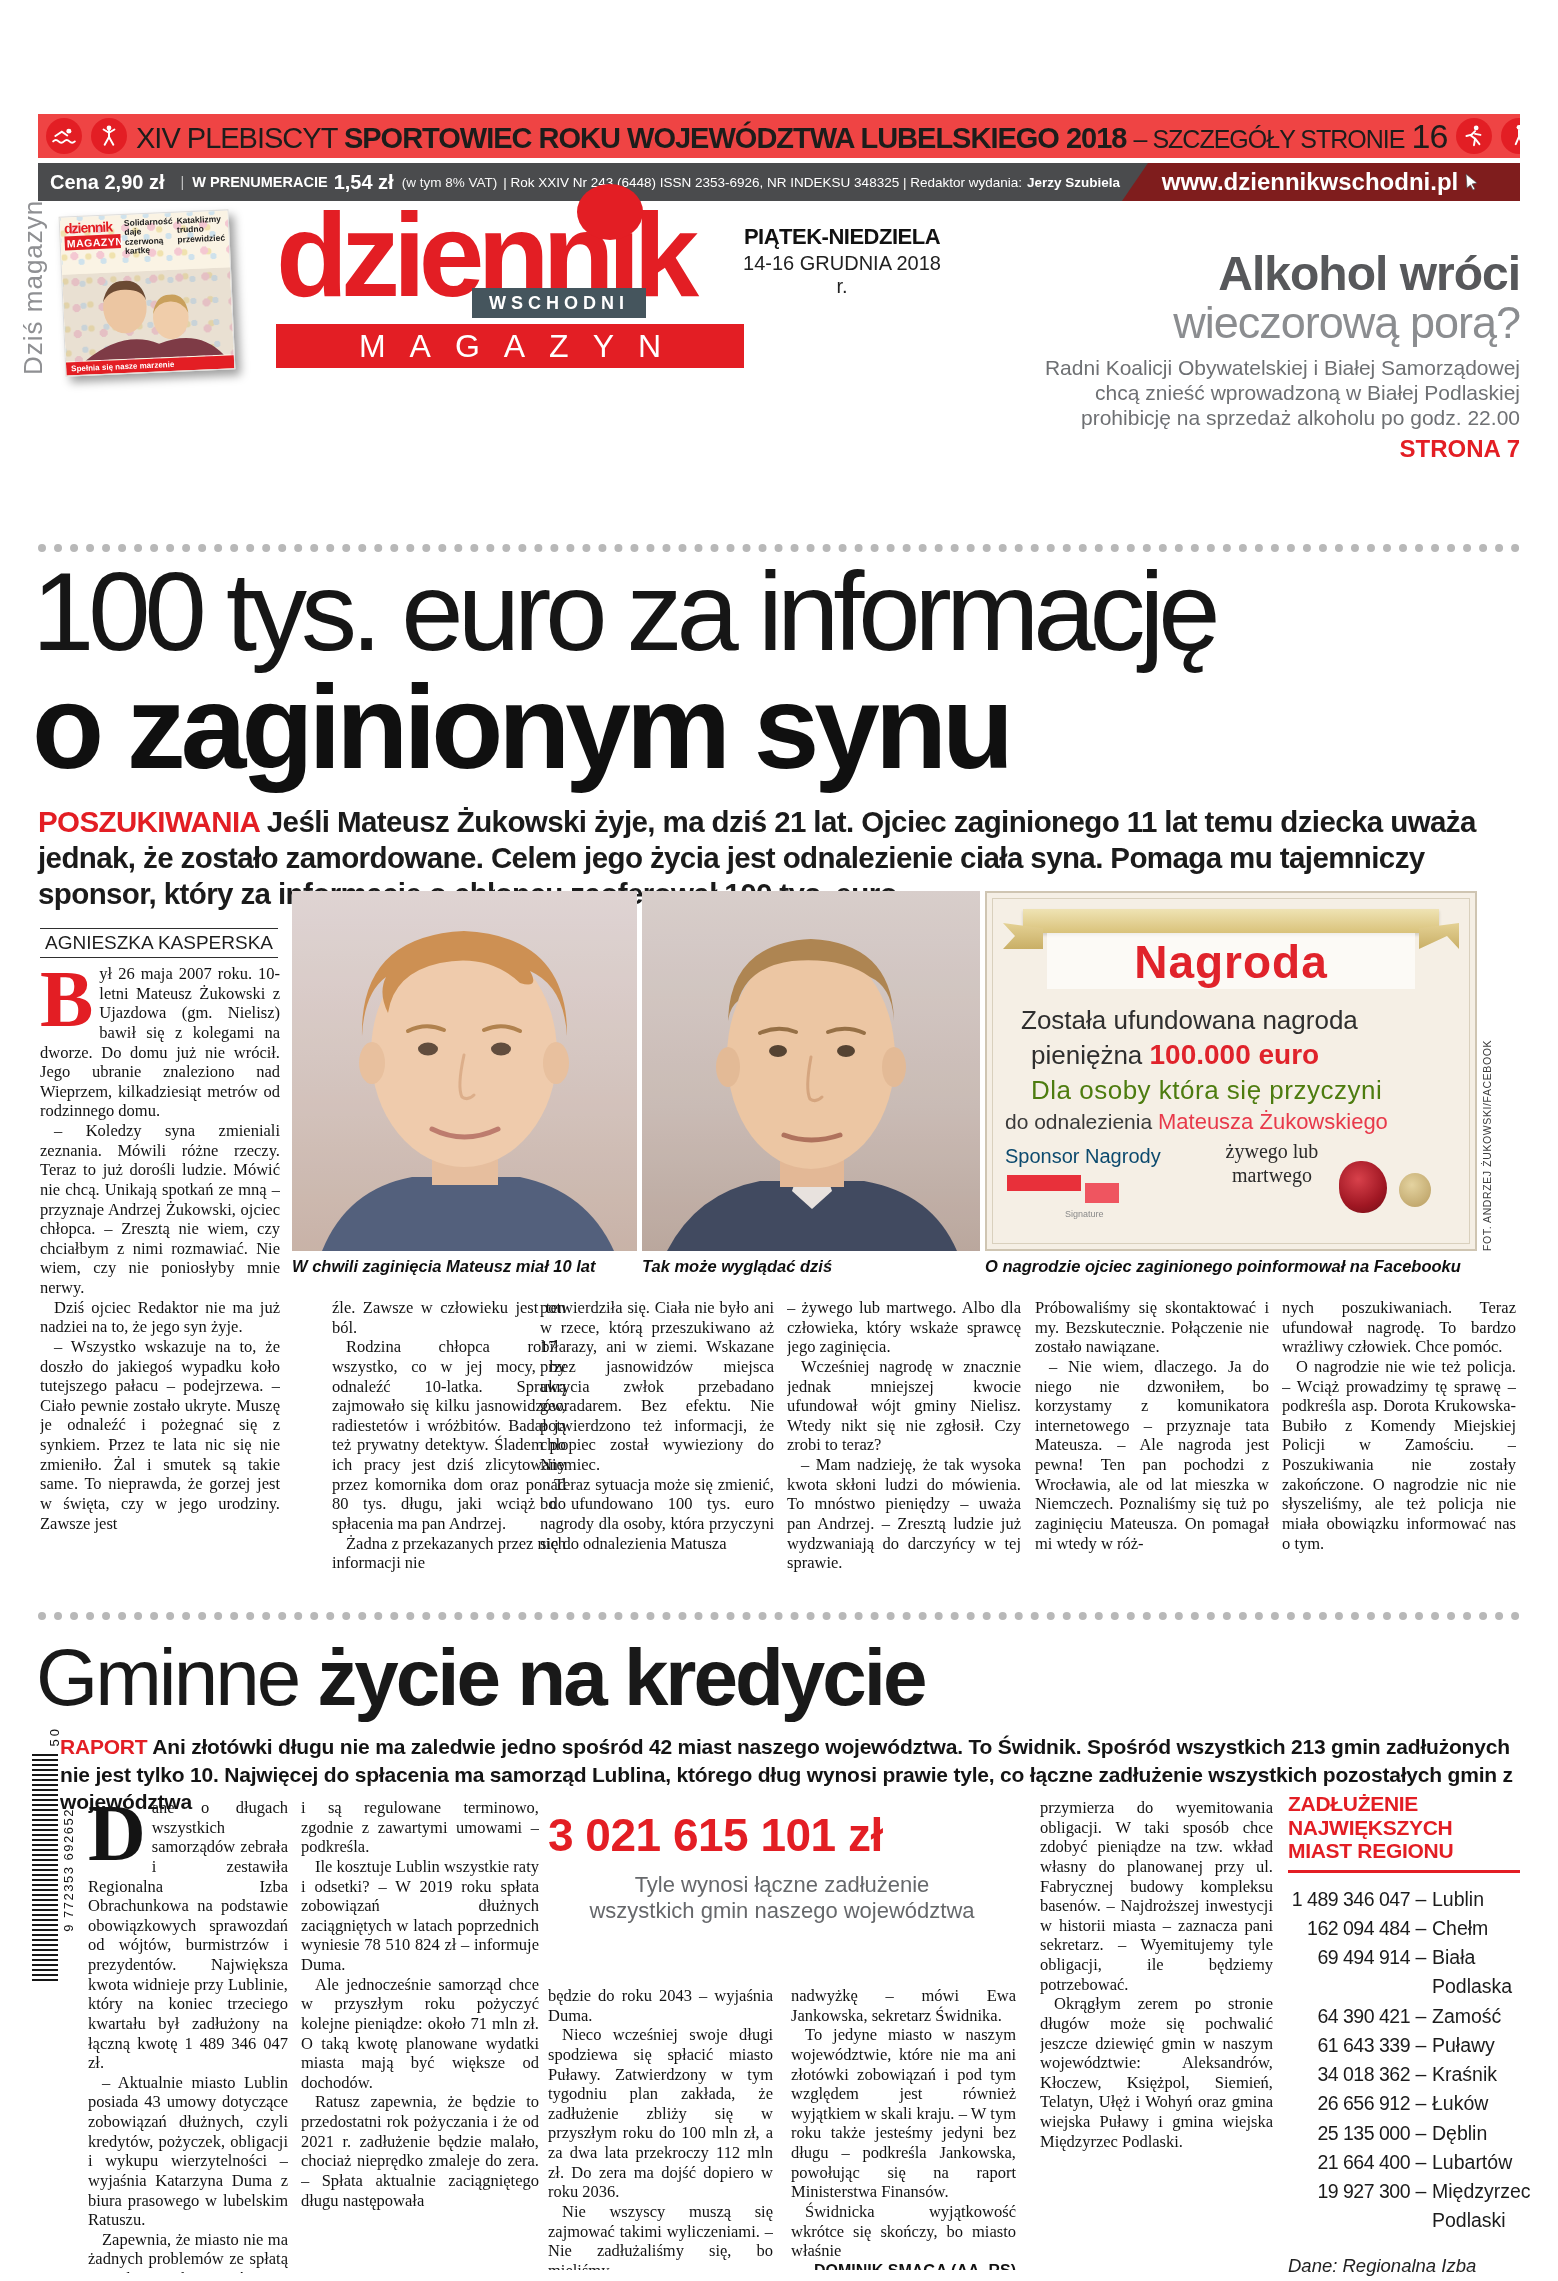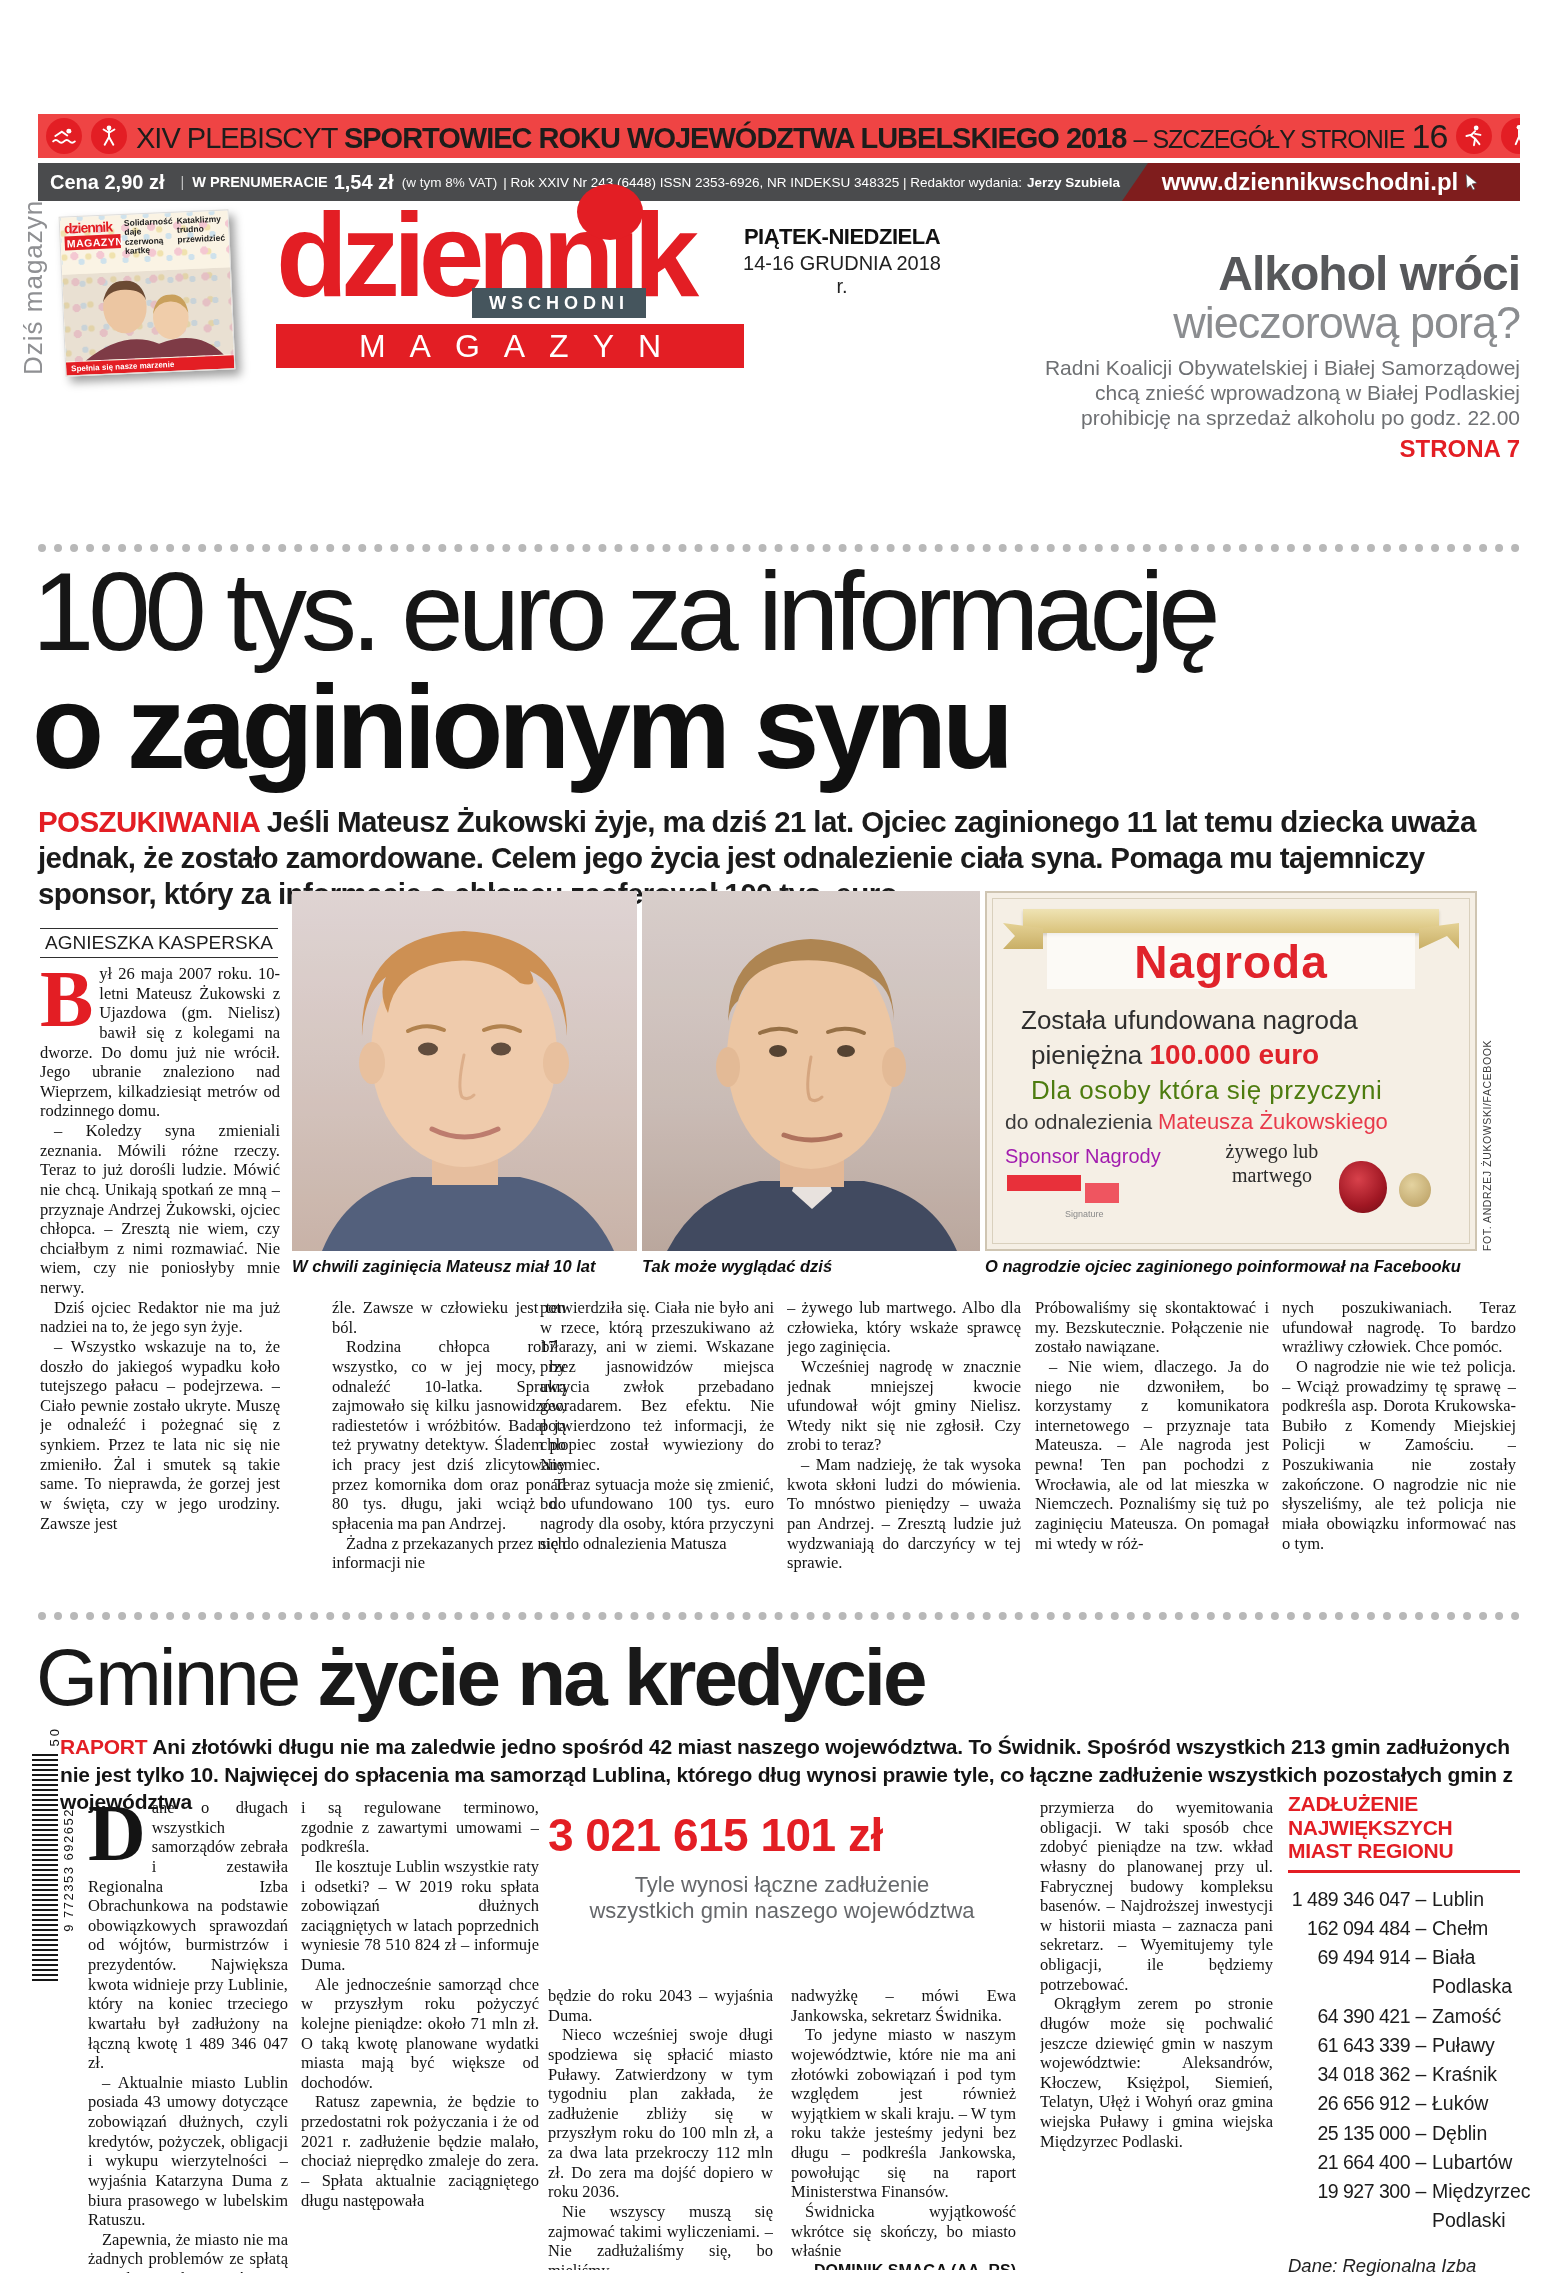--- a/index.html
+++ b/index.html
@@ -118,21 +118,21 @@
   .cert-tail.r{right:16px;clip-path:polygon(0 20%,100% 0,100% 100%,70% 50%,0 100%);}
   .cert-band{position:absolute;left:60px;right:60px;top:40px;height:56px;background:rgba(255,255,255,.65);}
   .cert-title{position:absolute;left:0;right:0;top:42px;text-align:center;font-size:46px;font-weight:700;
               color:#e0232b;letter-spacing:1px;}
   .cert-l1{position:absolute;left:34px;top:112px;font-size:26px;color:#2e2e2e;}
   .cert-l2{position:absolute;left:44px;top:146px;font-size:26px;color:#2e2e2e;}
   .cert-euro{color:#e0232b;font-weight:700;font-size:28px;}
   .cert-l3{position:absolute;left:44px;top:182px;font-size:26px;color:#4d7c0f;letter-spacing:.5px;}
   .cert-l4{position:absolute;left:18px;top:216px;font-size:21px;color:#3a3a3a;}
   .cert-name{color:#e8394a;font-size:22px;}
-  .cert-sponsor{position:absolute;left:18px;top:252px;font-size:20px;color:#a21caf;}
+  .cert-sponsor{position:absolute;left:18px;top:252px;font-size:20px;color:#0c4a6e;}
   .cert-status{position:absolute;left:210px;top:246px;font-size:20px;color:#2a2a2a;
                font-family:"Liberation Serif",serif;text-align:center;width:150px;line-height:1.2;}
   .cert-redact{position:absolute;left:20px;top:282px;width:74px;height:16px;background:#e8303a;}
   .cert-redact2{position:absolute;left:98px;top:290px;width:34px;height:20px;background:#ef5560;}
   .cert-sig{position:absolute;left:78px;top:316px;font-size:9px;color:#8a8a8a;}
   .cert-seal{position:absolute;left:352px;top:268px;width:48px;height:52px;border-radius:46% 54% 50% 50%;
              background:radial-gradient(circle at 40% 35%,#d8414b,#a01723 60%,#6d0d15);}
   .cert-coin{position:absolute;left:412px;top:280px;width:32px;height:34px;border-radius:50%;
              background:radial-gradient(circle at 40% 35%,#e4d3a0,#b79b5e);}
 

